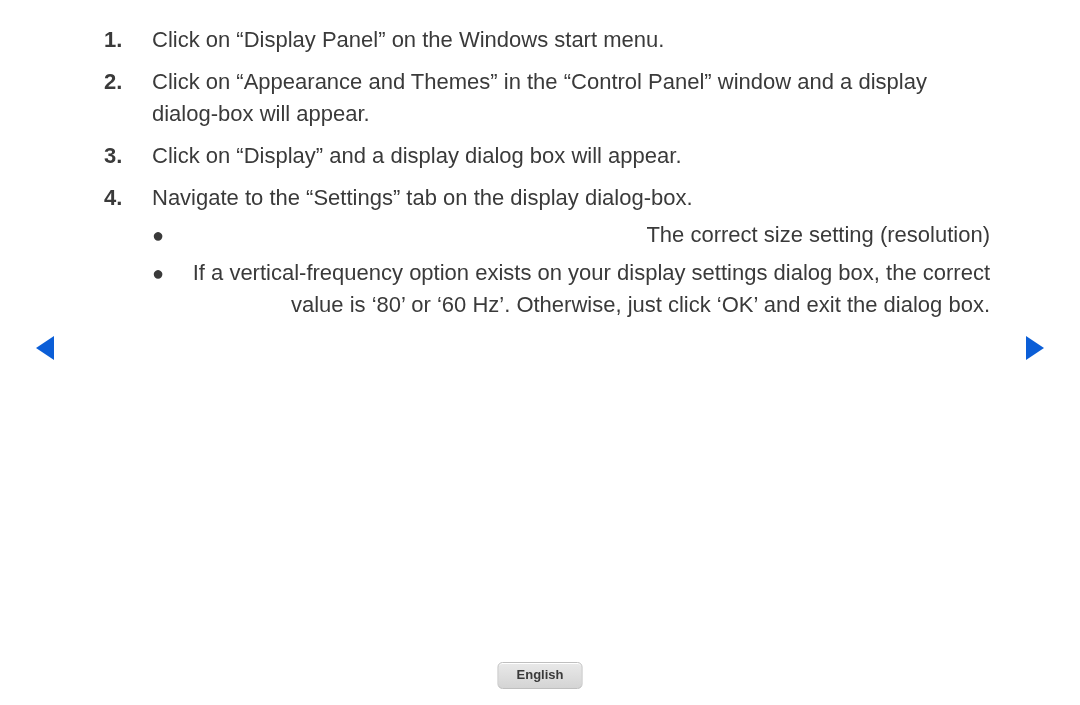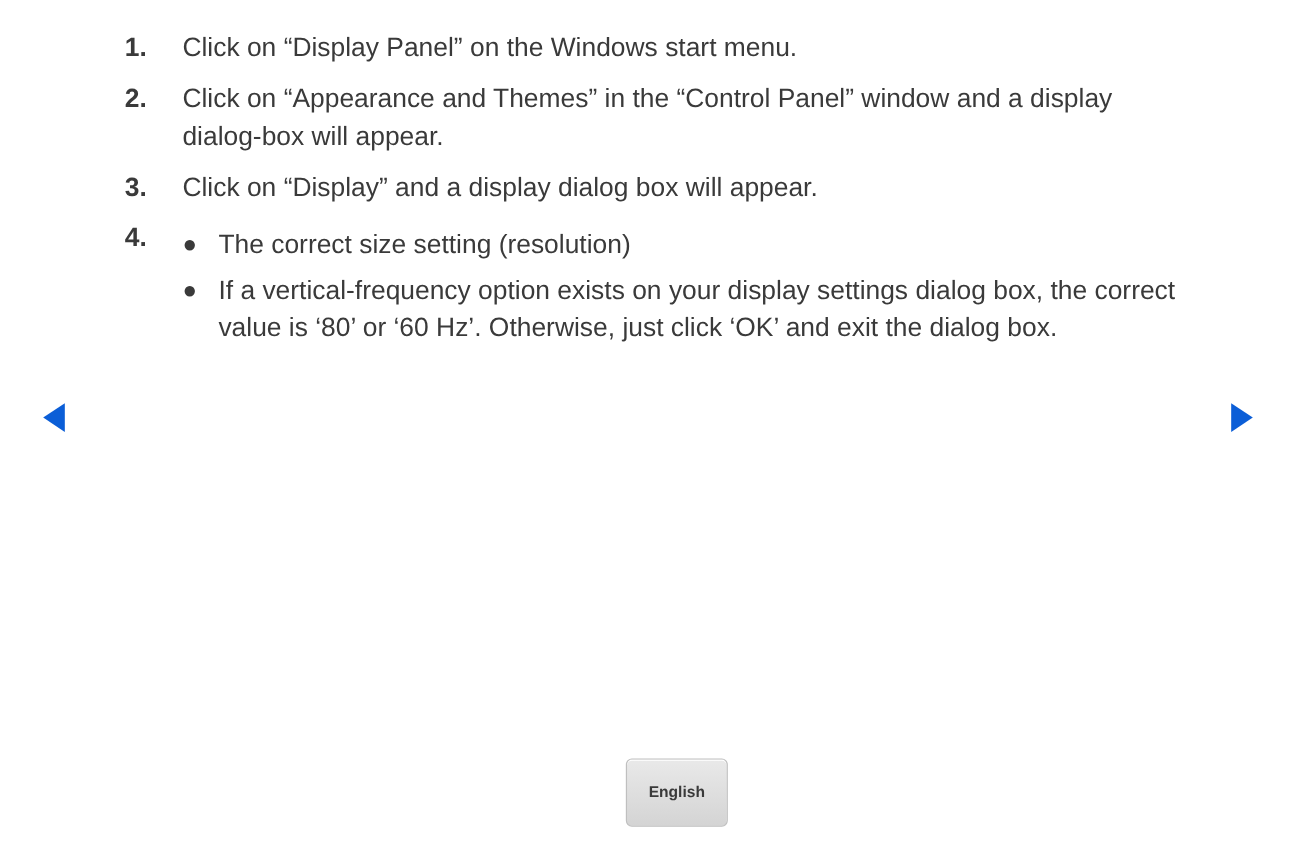--- a/index.html
+++ b/index.html
@@ -45,20 +45,21 @@
     margin-bottom: 6px;
   }
   ul.sub-list > li .dot {
     min-width: 30px;
     flex-shrink: 0;
     font-size: 20px;
     line-height: 1.6;
   }
   ul.sub-list > li .subtxt {
     flex: 1;
+    text-align: right;
   }
   .nav-left, .nav-right {
     position: absolute;
     top: 336px;
     width: 0;
     height: 0;
     cursor: pointer;
   }
   .nav-left {
     left: 36px;
@@ -73,27 +74,26 @@
     border-left: 18px solid #0b5ed7;
   }
   .lang-badge {
     position: absolute;
     bottom: 16px;
     left: 50%;
     transform: translateX(-50%);
     background: linear-gradient(#e9e9e9, #d4d4d4);
     border: 1px solid #bfbfbf;
     border-radius: 5px;
-    padding: 18px 18px;
+    padding: 3px 18px;
     font-size: 13px;
     font-weight: bold;
     color: #3a3a3a;
     cursor: pointer;
     box-shadow: 0 1px 0 #fff inset;
-    margin-left: 24px;
   }
 </style>
 </head>
 <body>
 
 <div class="content">
   <ol class="main-list">
     <li>
       <span class="num">1.</span>
       <span class="txt">Click on “Display Panel” on the Windows start menu.</span>
@@ -102,20 +102,21 @@
       <span class="num">2.</span>
       <span class="txt">Click on “Appearance and Themes” in the “Control Panel” window and a display dialog-box will appear.</span>
     </li>
     <li>
       <span class="num">3.</span>
       <span class="txt">Click on “Display” and a display dialog box will appear.</span>
     </li>
     <li>
       <span class="num">4.</span>
       <div class="txt">
+        <span>Navigate to the “Settings” tab on the display dialog-box.</span>
         <ul class="sub-list">
           <li>
             <span class="dot">●</span>
             <span class="subtxt">The correct size setting (resolution)</span>
           </li>
           <li>
             <span class="dot">●</span>
             <span class="subtxt">If a vertical-frequency option exists on your display settings dialog box, the correct value is ‘80’ or ‘60 Hz’. Otherwise, just click ‘OK’ and exit the dialog box.</span>
           </li>
         </ul>

